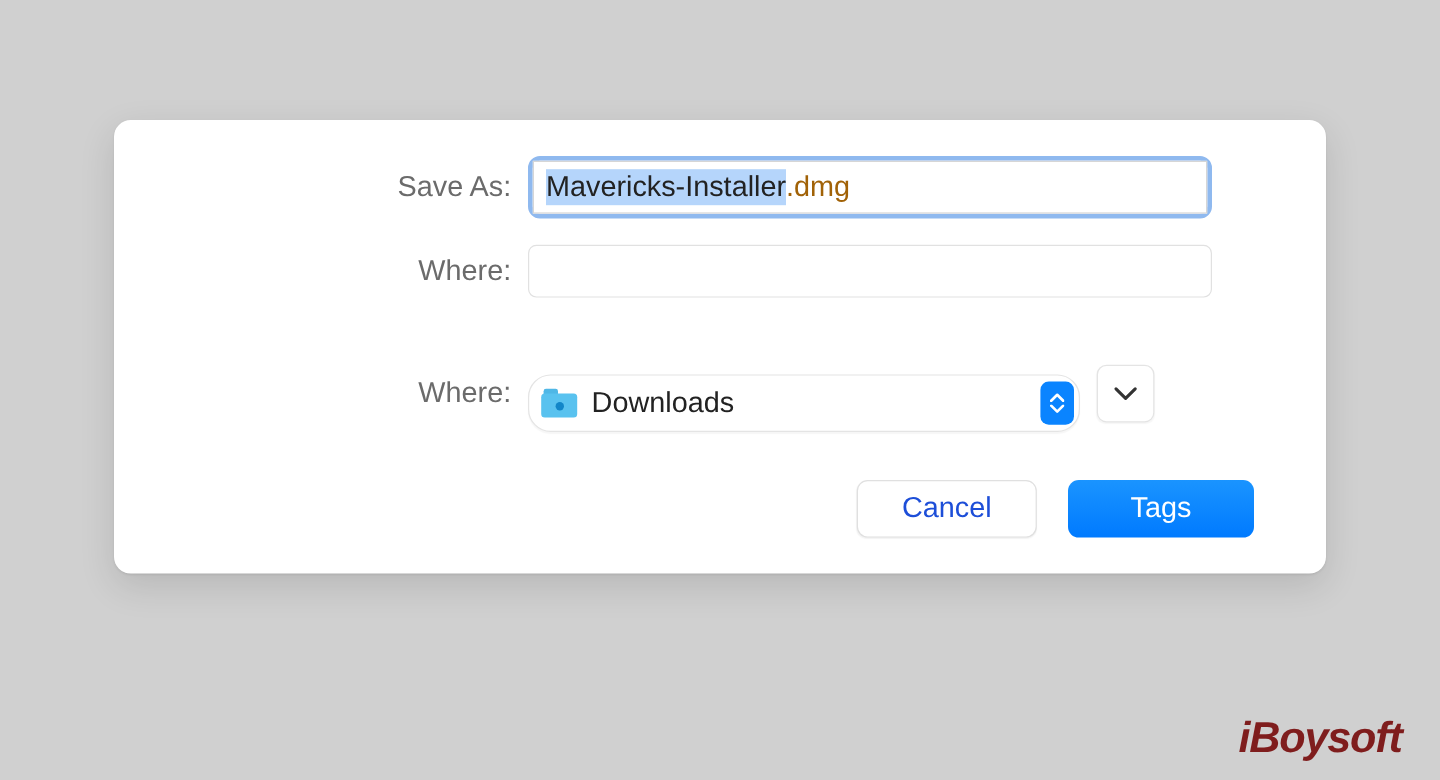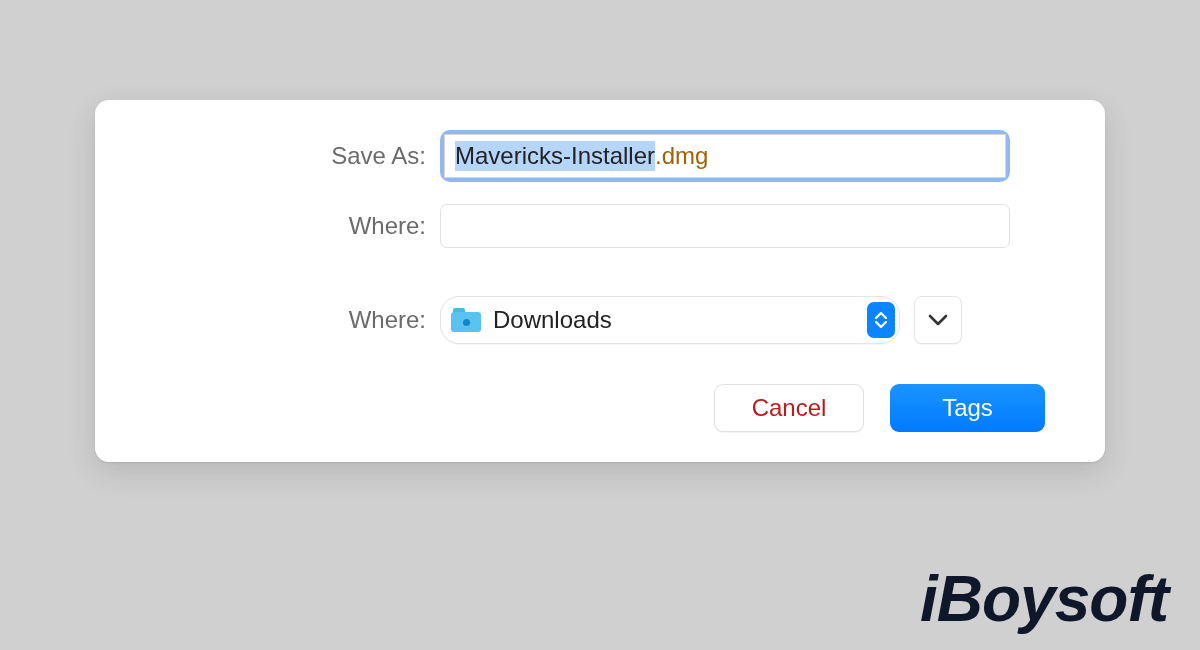--- a/index.html
+++ b/index.html
@@ -75,20 +75,21 @@
   .where-select {
     width: 460px;
     height: 48px;
     border: 1px solid #e4e4e4;
     border-radius: 19px;
     background: #fff;
     display: flex;
     align-items: center;
     padding: 0 4px 0 10px;
     box-shadow: 0 1px 1px rgba(0,0,0,0.04);
+    margin-top: 16px;
   }
   .folder-icon {
     width: 30px;
     height: 24px;
     position: relative;
     margin-right: 12px;
   }
   .folder-icon .tab {
     position: absolute;
     top: 0; left: 2px;
@@ -151,39 +152,39 @@
     border-radius: 9px;
     font-size: 24px;
     display: flex;
     align-items: center;
     justify-content: center;
     cursor: default;
   }
   .btn-cancel {
     background: #ffffff;
     border: 1px solid #e0e0e0;
-    color: #b91c1c;
+    color: #1d4ed8;
     box-shadow: 0 1px 1px rgba(0,0,0,0.05);
   }
   .btn-save {
     background: linear-gradient(#1a94ff, #007aff);
     color: #fff;
     font-weight: 500;
     border: none;
     min-width: 155px;
   }
   .watermark {
     position: absolute;
     right: 32px;
     bottom: 14px;
     font-family: Arial, sans-serif;
-    font-size: 64px;
+    font-size: 36px;
     font-weight: 800;
     font-style: italic;
-    color: #0f172a;
+    color: #7f1d1d;
     letter-spacing: -1px;
   }
 </style>
 </head>
 <body>
 
 <div class="dialog">
 
   <div class="row">
     <div class="label">Save As:</div>

